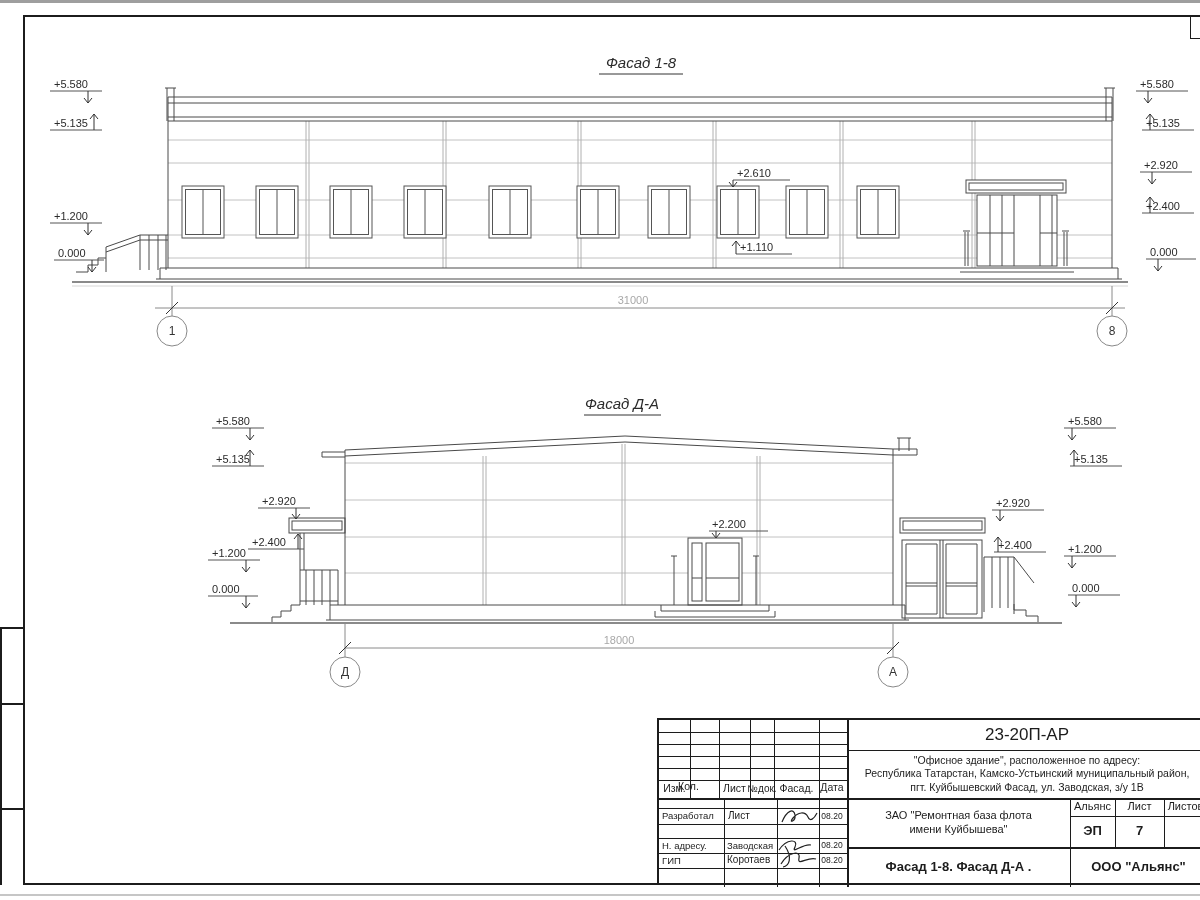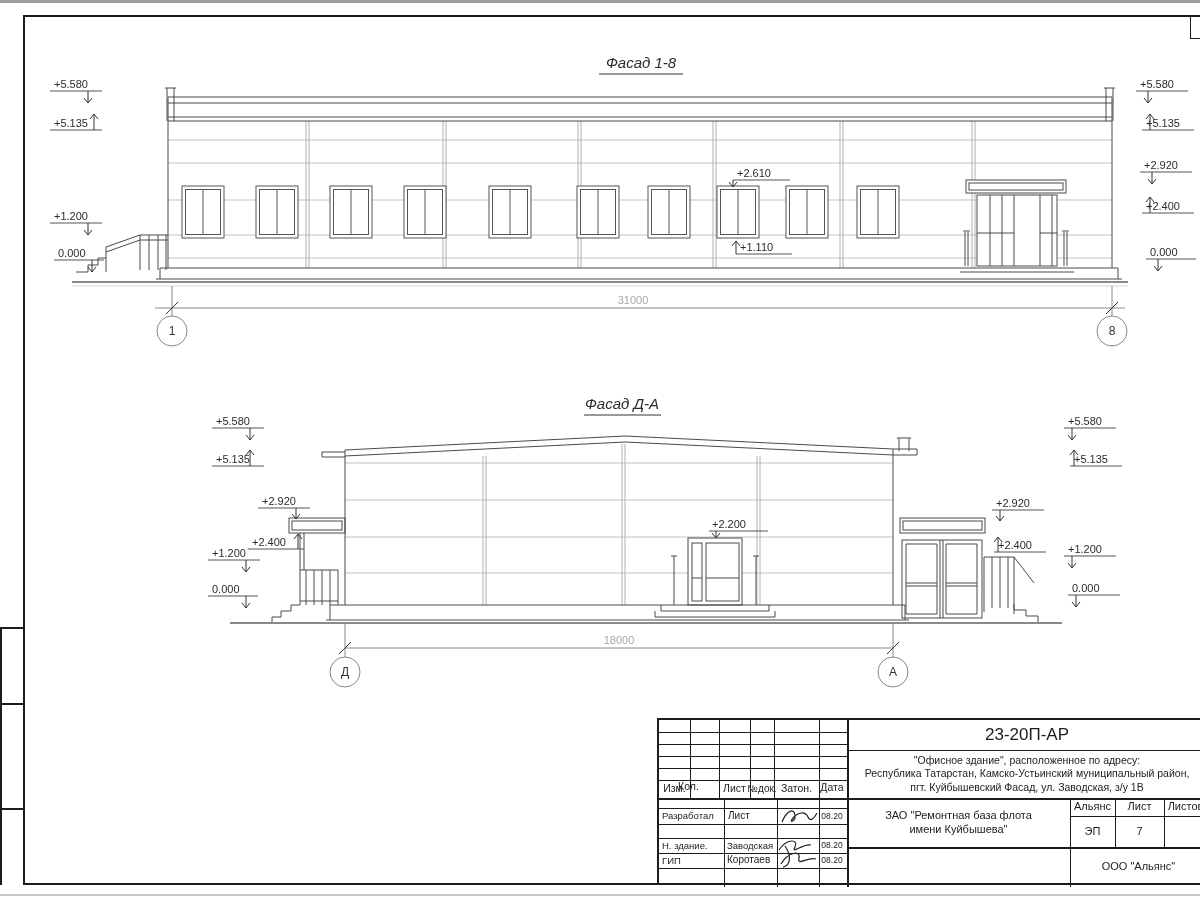--- a/index.html
+++ b/index.html
@@ -22,21 +22,21 @@
   .t-axis{font-size:12px;fill:#333;}
   
   .tb{position:absolute;left:657px;top:718px;width:548px;height:167px;
     border:2px solid #1c1c1c;box-sizing:border-box;background:#fff;}
   .tb .vl{position:absolute;width:1px;background:#1c1c1c;}
   .tb .hl{position:absolute;height:1px;background:#1c1c1c;}
   .tb .cell{position:absolute;display:flex;align-items:center;justify-content:center;
     text-align:center;line-height:1.25;}
   .tb .cell-l{justify-content:flex-start;text-align:center;}
   .fs17{font-size:17px;}
-  .fs115{font-size:11px;}
+  .fs115{font-size:13px;font-weight:bold;}
   .fs11{font-size:11px;}
   .fs105{font-size:10.5px;}
   .fs10{font-size:10px;}
   .fs95{font-size:9.5px;}
   .fs85{font-size:8.5px;}
   .fs75{font-size:10px;}
   .sig-svg{position:absolute;}
 </style>
 </head>
 <body>
@@ -310,34 +310,35 @@
   </div>
   <div class="cell fs11" style="left:188px;top:78px;width:223px;height:49px;flex-direction:column">
     <div>ЗАО "Ремонтная база флота</div>
     <div>имени Куйбышева"</div>
   </div>
   <div class="cell fs11" style="left:411px;top:78px;width:45px;height:18px">Альянс</div>
   <div class="cell fs11" style="left:456px;top:78px;width:49px;height:18px">Лист</div>
   <div class="cell fs11" style="left:505px;top:78px;width:43px;height:18px">Листов</div>
   <div class="cell fs115" style="left:411px;top:96px;width:45px;height:31px">ЭП</div>
   <div class="cell fs115" style="left:456px;top:96px;width:49px;height:31px">7</div>
+  <div class="cell fs115" style="left:188px;top:127px;width:223px;height:40px">Фасад 1-8. Фасад Д-А .</div>
   <div class="cell fs115" style="left:411px;top:127px;width:137px;height:40px">ООО "Альянс"</div>
 
   <div class="cell fs105" style="left:0;top:60px;width:31px;height:18px">Изм.</div>
   <div class="cell fs105" style="left:15px;top:60px;width:29px;height:14px">Кол.</div>
   <div class="cell fs105" style="left:60px;top:60px;width:31px;height:18px">Лист</div>
   <div class="cell fs75" style="left:91px;top:60px;width:24px;height:18px">№док.</div>
-  <div class="cell fs105" style="left:115px;top:60px;width:45px;height:18px">Затон.</div>
+  <div class="cell fs105" style="left:115px;top:60px;width:45px;height:18px">Фасад.</div>
   <div class="cell fs105" style="left:160px;top:60px;width:26px;height:16px">Дата</div>
 
   <div class="cell cell-l fs95" style="left:3px;top:88px;width:61px;height:16px">Разработал</div>
   <div class="cell cell-l fs10" style="left:69px;top:88px;width:48px;height:16px">Лист</div>
   <div class="cell fs85" style="left:160px;top:88px;width:26px;height:16px">08.20</div>
 
-  <div class="cell cell-l fs95" style="left:3px;top:118px;width:61px;height:15px">Н. здание.</div>
+  <div class="cell cell-l fs95" style="left:3px;top:118px;width:61px;height:15px">Н. адресу.</div>
   <div class="cell cell-l fs95" style="left:68px;top:118px;width:50px;height:15px">Заводская</div>
   <div class="cell fs85" style="left:160px;top:118px;width:26px;height:15px">08.20</div>
 
   <div class="cell cell-l fs95" style="left:3px;top:133px;width:61px;height:15px">ГИП</div>
   <div class="cell cell-l fs10" style="left:68px;top:133px;width:50px;height:15px">Коротаев</div>
   <div class="cell fs85" style="left:160px;top:133px;width:26px;height:15px">08.20</div>
 
   <svg class="sig-svg" style="left:120px;top:87px" width="40" height="20" viewBox="0 0 40 20">
     <path d="M3 15 C8 3 15 1 16 8 C17 14 9 17 14 11 C19 5 26 4 29 10 C31 15 35 12 38 6" stroke="#222" fill="none" stroke-width="1.2"></path>
   </svg>

